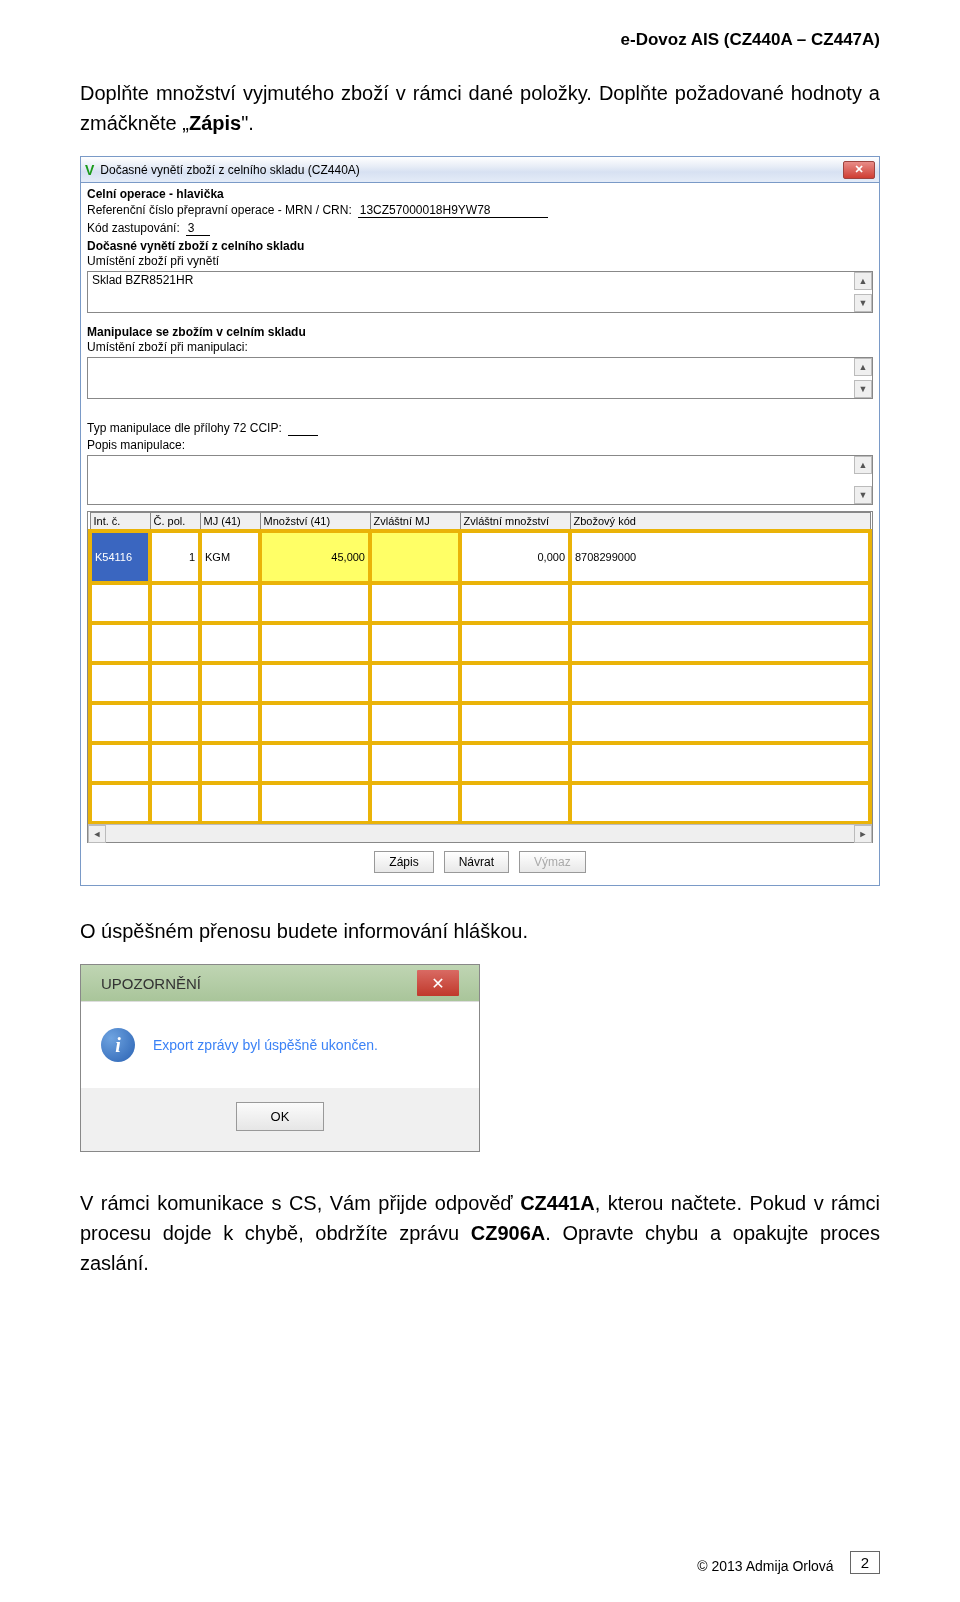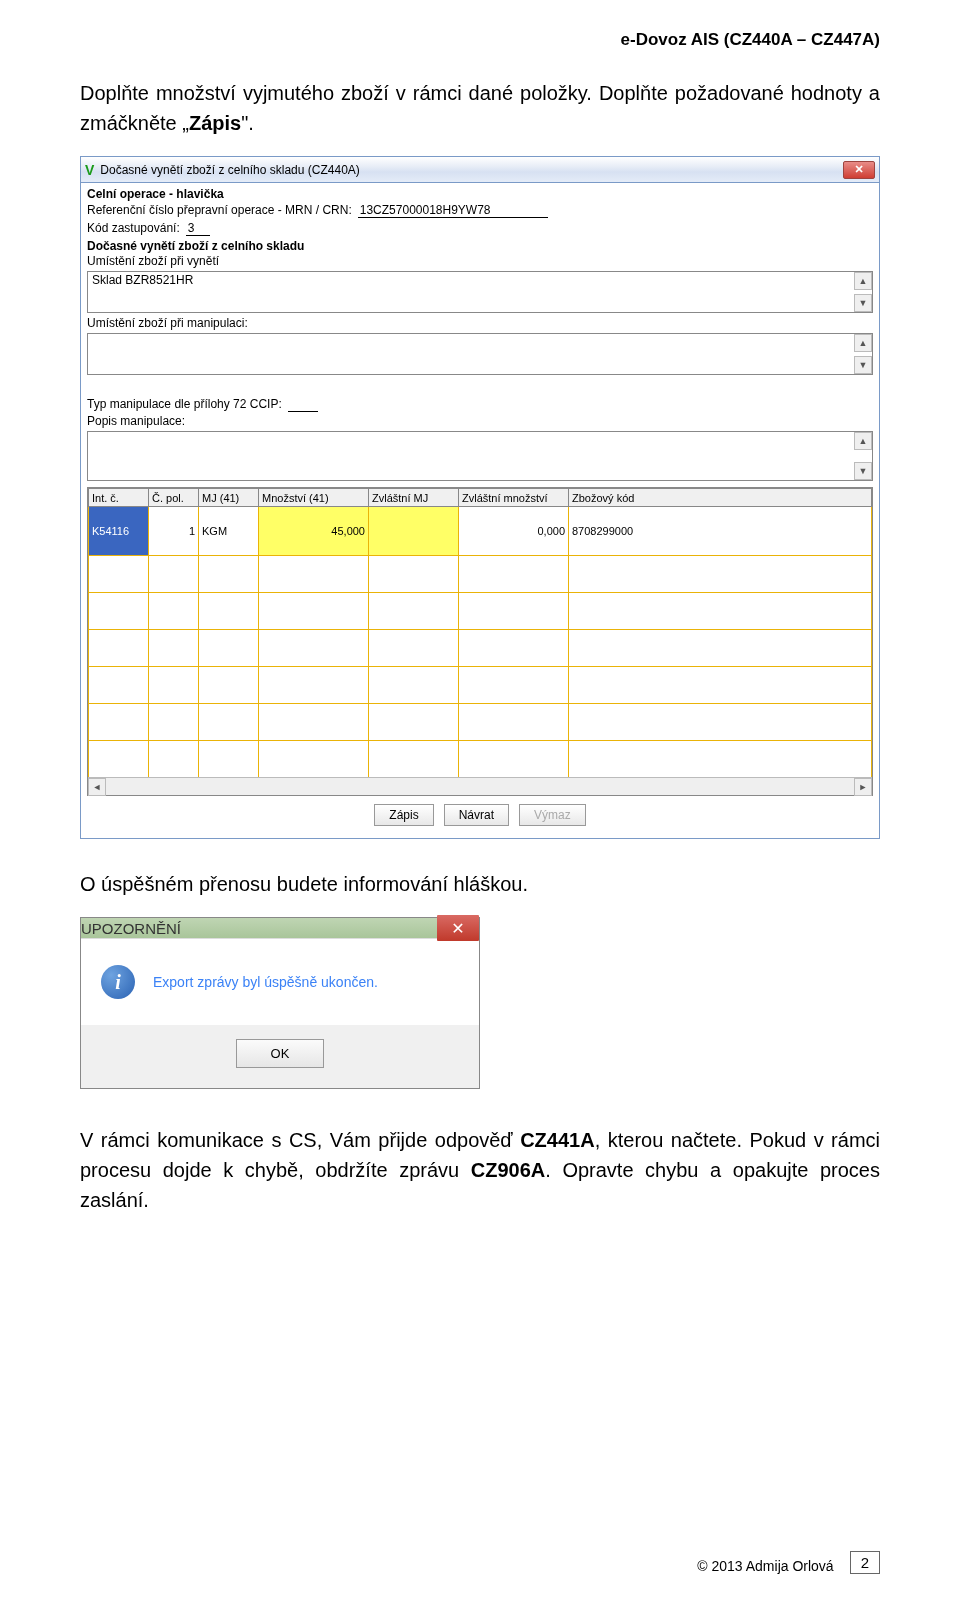--- a/index.html
+++ b/index.html
@@ -132,21 +132,21 @@
     border: 1px solid #888;
     background: #f0f0f0;
     font-weight: normal;
     padding: 2px 3px;
     text-align: left;
     font-size: 11px;
     height: 18px;
     overflow: hidden;
   }
   table.grid td {
-    border: 1px solid #eab308;
+    border: 4px solid #eab308;
     padding: 18px 3px;
     height: 18px;
     font-size: 11px;
     overflow: hidden;
   }
   .cell-yellow { background: #ffff66; }
   .cell-blue { background: #3a66c0; color: #fff; }
   .num-right { text-align: right; }
   .bottom-scroll {
     height: 18px;
@@ -172,23 +172,23 @@
   
   .msgbox {
     width: 400px;
     border: 1px solid #888;
     background: #f0f0f0;
     font-family: "Segoe UI", Tahoma, sans-serif;
     margin-bottom: 36px;
   }
   .msgbox .mtitlebar {
     background: linear-gradient(180deg,#bfd5b3,#a9c59a);
-    height: 20px;
+    height: 36px;
     display: flex; align-items: center;
-    padding: 0 0;
+    padding: 0 20px;
     justify-content: space-between;
   }
   .mtitlebar .mtitle {
     font-size: 15px; color: #333;
   }
   .mclose {
     width: 42px; height: 26px;
     background: linear-gradient(#d96a63,#c0392b);
     color: #fff;
     display: flex; align-items: center; justify-content: center;
@@ -272,20 +272,21 @@
       <label>Umístění zboží při vynětí</label>
     </div>
     <div class="listbox">
       <div class="list-item">Sklad BZR8521HR</div>
       <div class="list-scroll">
         <div class="sb-btn">▲</div>
         <div class="sb-btn">▼</div>
       </div>
     </div>
 
+    <div class="section-head" style="margin-top:10px">Manipulace se zbožím v celním skladu</div>
     <div class="field-row">
       <label>Umístění zboží při manipulaci:</label>
     </div>
     <div class="listbox">
       <div class="list-scroll">
         <div class="sb-btn">▲</div>
         <div class="sb-btn">▼</div>
       </div>
     </div>
 

